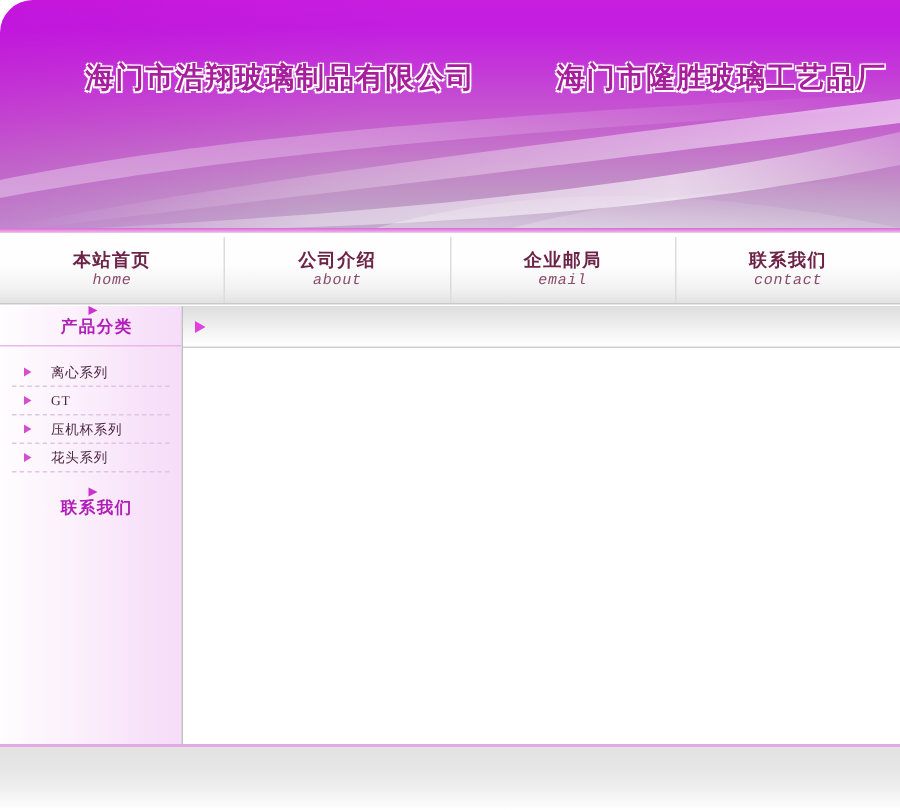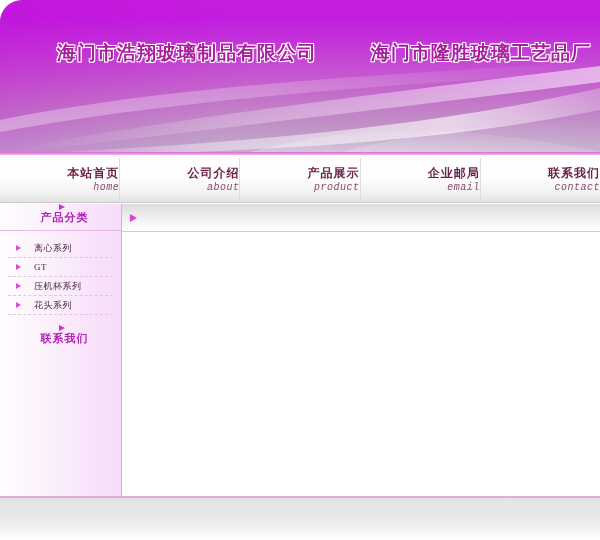--- a/index.html
+++ b/index.html
@@ -104,21 +104,21 @@
         #fdfdfd 45%,
         #f2f2f2 78%,
         #e2e2e2 100%);
     border-bottom: 1px solid #c9c9c9;
     box-sizing: border-box;
   }
   .nav-item {
     flex: 1 1 0;
     display: flex;
     flex-direction: column;
-    align-items: flex-end;
+    align-items: center;
     justify-content: center;
     gap: 2px;
     border-right: 1px solid #dcdcdc;
     box-sizing: border-box;
     cursor: pointer;
   }
   .nav-item:last-child { border-right: none; }
   .nav-cn {
     font-family: "Liberation Serif", "DejaVu Serif", serif;
     font-size: 12px;
@@ -323,24 +323,20 @@
   <nav class="nav">
     <div class="nav-item">
       <span class="nav-cn">本站首页</span>
       <span class="nav-en">home</span>
     </div>
     <div class="nav-item">
       <span class="nav-cn">公司介绍</span>
       <span class="nav-en">about</span>
     </div>
     <div class="nav-item">
-      <span class="nav-cn">产品展示</span>
-      <span class="nav-en">product</span>
-    </div>
-    <div class="nav-item">
       <span class="nav-cn">企业邮局</span>
       <span class="nav-en">email</span>
     </div>
     <div class="nav-item">
       <span class="nav-cn">联系我们</span>
       <span class="nav-en">contact</span>
     </div>
   </nav>
 
   <div class="content-area">

